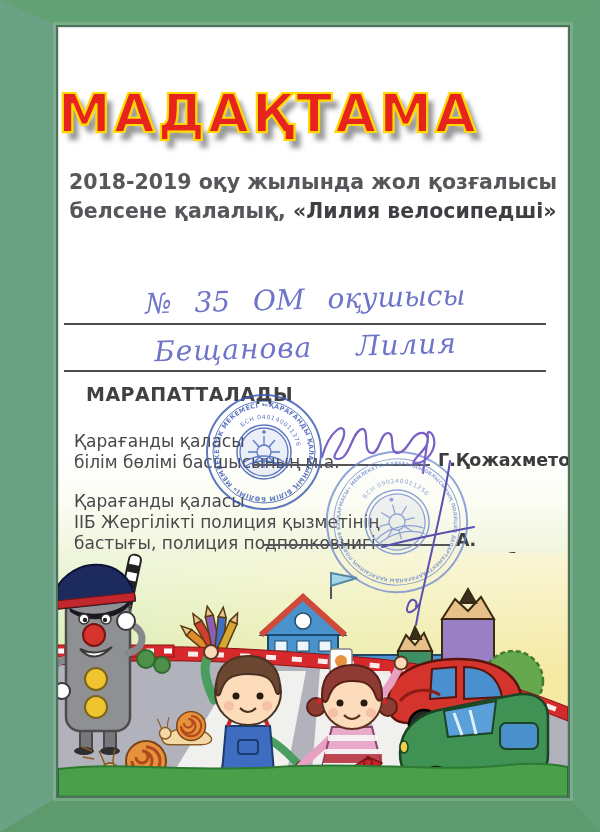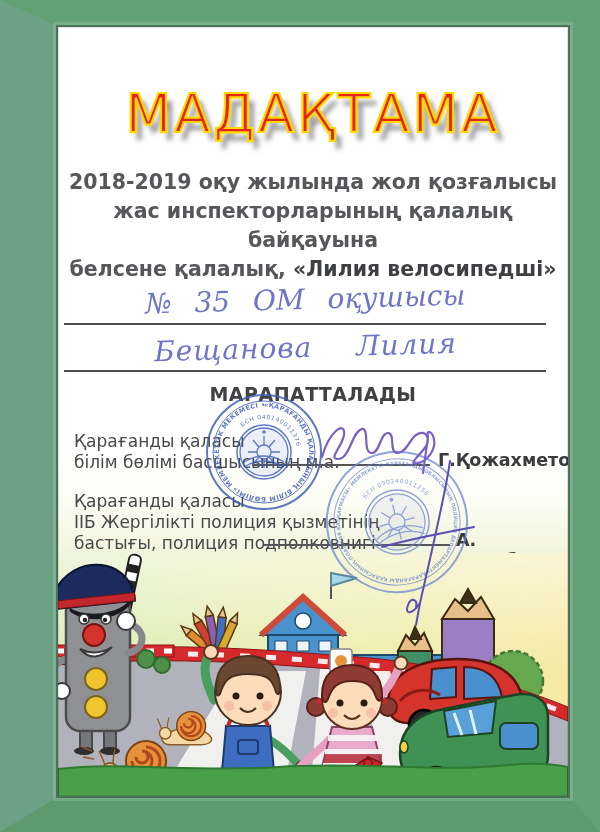--- a/index.html
+++ b/index.html
@@ -11,56 +11,55 @@
     border-right:30px solid #63a077;
     border-bottom:34px solid #5d9b6e;
     border-left:56px solid #6ba184;
     box-sizing:border-box;pointer-events:none;z-index:3;}
   .frame-inner-line{position:absolute;left:56px;top:25px;right:30px;bottom:34px;
     border:2px solid #4b735c;box-sizing:border-box;z-index:3;pointer-events:none;
     box-shadow:inset 0 0 0 1px rgba(0,0,0,.12), 0 0 0 3px rgba(255,255,255,.14);}
   .content{position:absolute;left:58px;top:27px;width:510px;height:771px;
     background:linear-gradient(180deg,#ffffff 0%,#ffffff 55%,#fbfcf2 62%,#f2f5dd 68%,#e9efcb 73%,#e2ebbc 78%);
     overflow:hidden;z-index:1;}
-  .title{position:absolute;top:56px;left:0;width:100%;margin:0;text-align:center;
-    font-size:53px;font-weight:400;letter-spacing:3px;color:#e6241d;
+  .title{position:absolute;top:56px;left:0;width:100%;margin:0;text-align:left;
+    font-size:53px;font-weight:700;letter-spacing:3px;color:#e6241d;
     -webkit-text-stroke:2.2px #ffd900;
     text-shadow:6px 8px 5px rgba(125,125,125,.8);}
   .intro{position:absolute;top:141px;left:0;width:100%;text-align:center;
     font-size:20.5px;line-height:29px;color:#56575a;font-weight:bold;}
   .intro b{color:#3e3f42;}
   .hw-row{position:absolute;left:6px;width:482px;border-bottom:2px solid#4b4b50;
     text-align:center;}
   .hw-row.r1{top:250px;height:46px;}
   .hw-row.r2{top:298px;height:45px;}
   .hw{display:inline-block;font-family:"DejaVu Serif","Liberation Serif",serif;
     font-style:italic;font-size:28px;color:#6d74c9;transform:rotate(-1.6deg);
     padding-top:6px;}
   .hw.w1{word-spacing:14px;}
   .hw.w2{word-spacing:34px;letter-spacing:1px;}
-  .award{position:absolute;top:356px;left:0;width:100%;text-align:center;
-    font-size:19px;font-weight:bold;letter-spacing:.5px;color:#414144;}
+  .award{position:absolute;top:356px;left:0;width:100%;text-align:left;
+    font-size:19px;font-weight:bold;letter-spacing:.5px;color:#414144;padding-left:28px;}
   .sig-label{position:absolute;font-size:17px;line-height:21px;color:#48484b;}
   .sig-rule{position:absolute;border-bottom:2px solid #55555a;height:10px;}
   .sig-name{position:absolute;font-size:17.5px;font-weight:bold;color:#3c3c3f;}
   .stamp{position:absolute;z-index:6;}
   .sig-svg{position:absolute;z-index:7;}
   .illus{position:absolute;left:0;bottom:0;width:510px;height:245px;z-index:2;}
 </style>
 </head>
 <body>
 
 <div class="cert">
   <div class="content">
 
     <h1 class="title">МАДАҚТАМА</h1>
 
     <div class="intro">
       <div>2018-2019 оқу жылында жол қозғалысы</div>
-      <div>жас инспекторларының қалалық байқауына</div>
       <div><span>белсене қалалық, </span><b>«Лилия велосипедші»</b></div>
     </div>
 
     <div class="hw-row r1">
       <span class="hw w1">№ 35 ОМ оқушысы</span>
     </div>
     <div class="hw-row r2">
       <span class="hw w2">Бещанова Лилия</span>
     </div>
 

